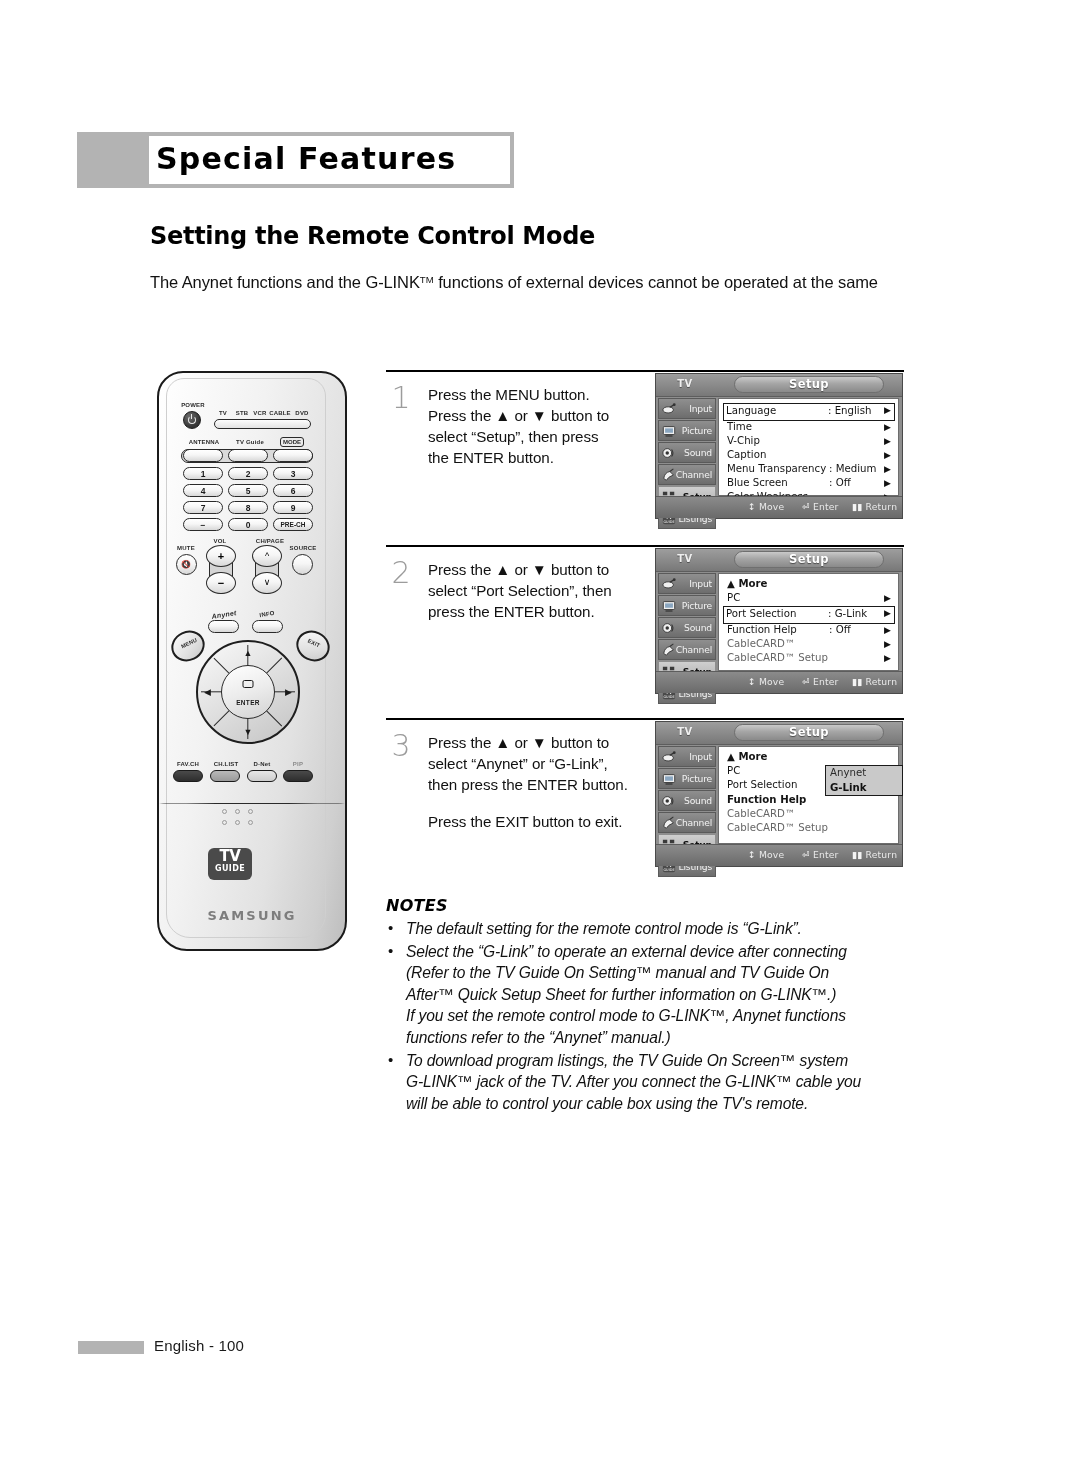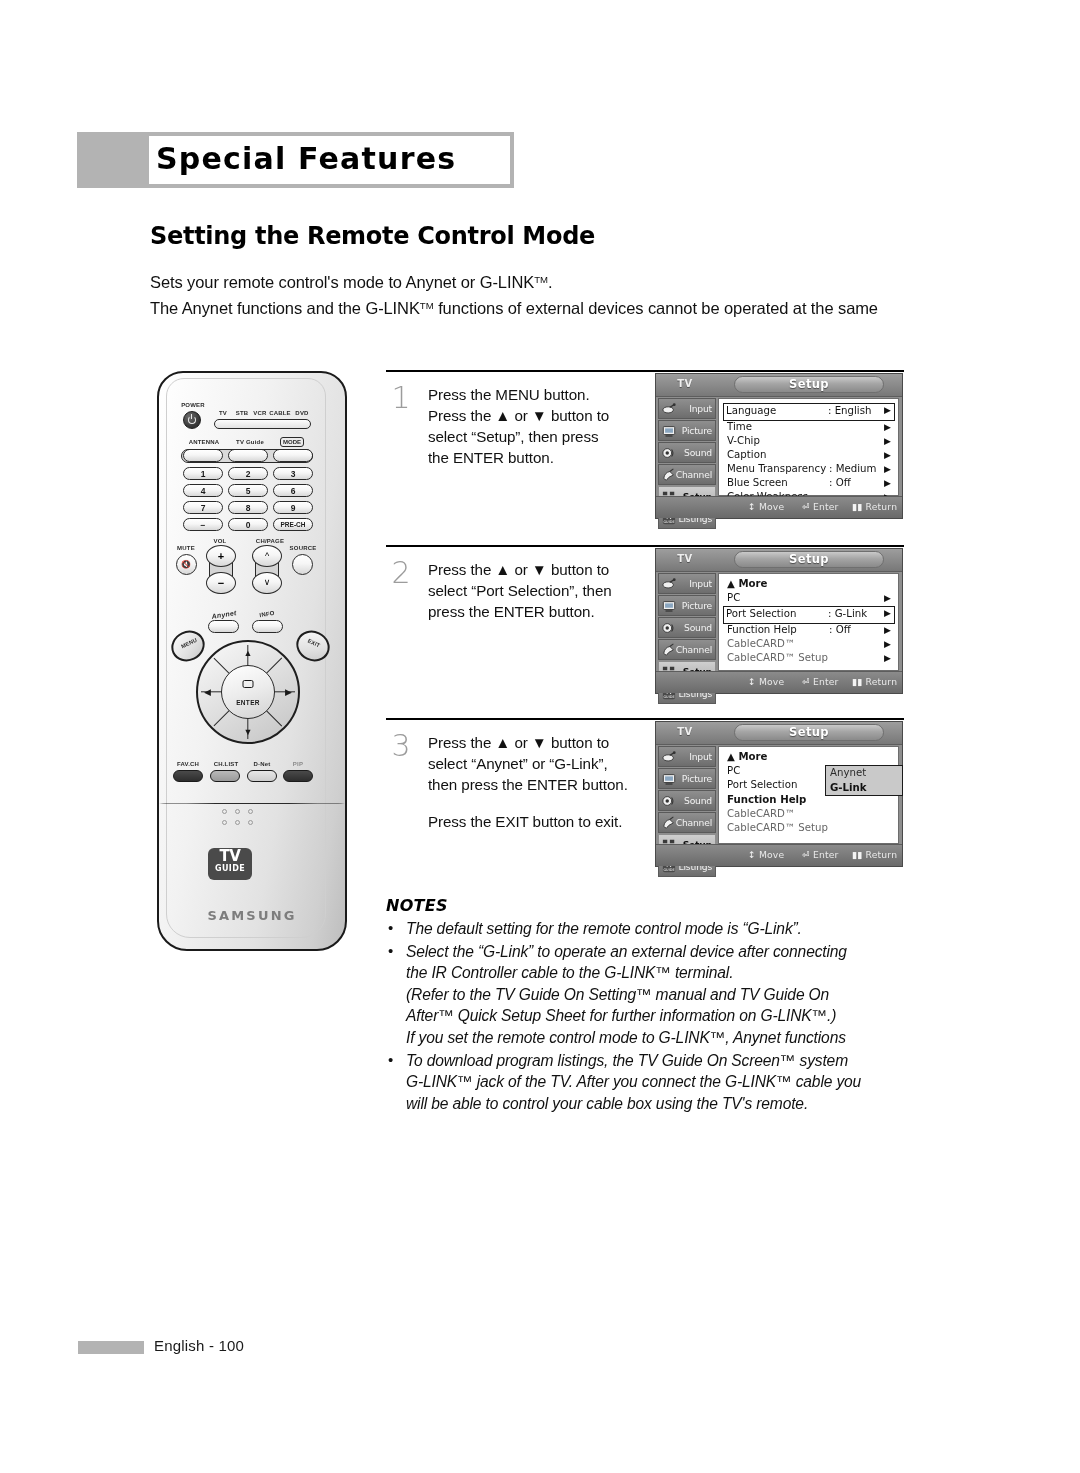--- a/index.html
+++ b/index.html
@@ -509,21 +509,20 @@
 <body>
 
 <div id="chapter-banner">
   <div id="chapter-banner-inner"></div>
 </div>
 <div id="chapter-title">Special Features</div>
 
 <div id="section-title">Setting the Remote Control Mode</div>
 
 <div id="intro">
-  <div class="line"><span>Sets your remote control's mode to Anynet or G-LINK</span><sup class="tm">TM</sup><span>.</span></div>
   <div class="line"><span>The Anynet functions and the G-LINK</span><sup class="tm">TM</sup><span> functions of external devices cannot be operated at the same</span></div>
 </div>
 
 <div id="remote-wrap">
   <div class="remote-body"></div>
   <div class="remote-face"></div>
   <div class="remote-split"></div>
 
   <div class="rlabel" style="left:24px; top:34px; width:34px;">POWER</div>
   <div class="power-btn" style="left:31px; top:43px;">
@@ -943,24 +942,24 @@
 
 <div id="notes-title">NOTES</div>
 <div id="notes">
   <div class="note">
     <span class="bullet">•</span>
     <span class="l">The default setting for the remote control mode is “G-Link”.</span>
   </div>
   <div class="note">
     <span class="bullet">•</span>
     <span class="l">Select the “G-Link” to operate an external device after connecting</span>
-    <span class="l">the IR Controller cable to the G-LINK™ terminal.</span>
     <span class="l">(Refer to the TV Guide On Setting™ manual and TV Guide On</span>
     <span class="l">After™ Quick Setup Sheet for further information on G-LINK™.)</span>
     <span class="l">If you set the remote control mode to G-LINK™, Anynet functions</span>
+    <span class="l">functions refer to the “Anynet” manual.)</span>
   </div>
   <div class="note">
     <span class="bullet">•</span>
     <span class="l">To download program listings, the TV Guide On Screen™ system</span>
     <span class="l">G-LINK™ jack of the TV. After you connect the G-LINK™ cable you</span>
     <span class="l">will be able to control your cable box using the TV's remote.</span>
   </div>
 </div>
 
 <div id="footer-bar"></div>

